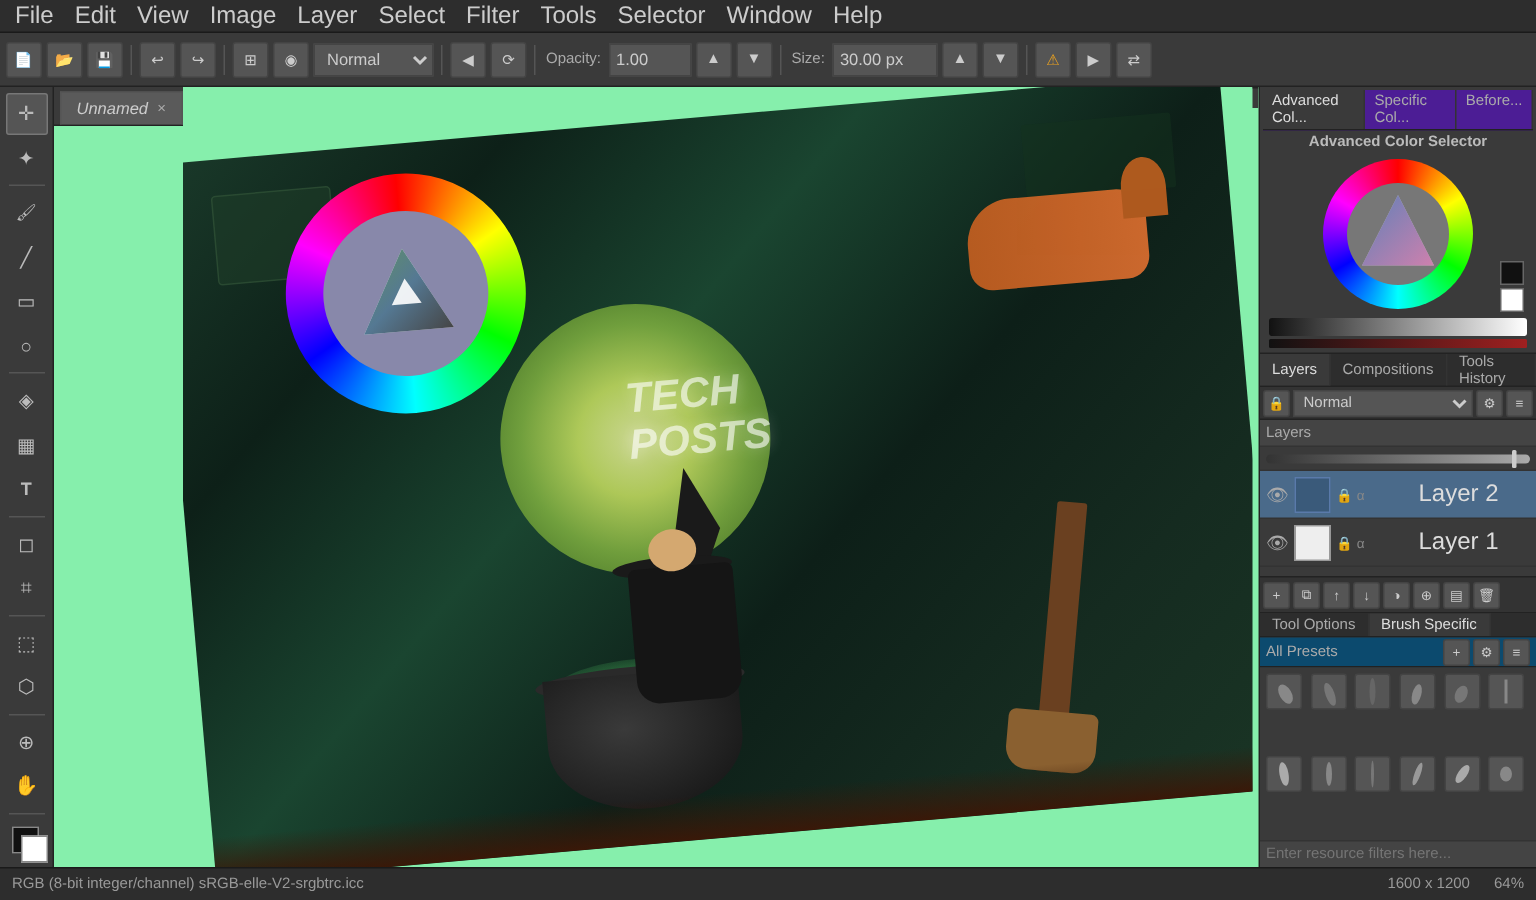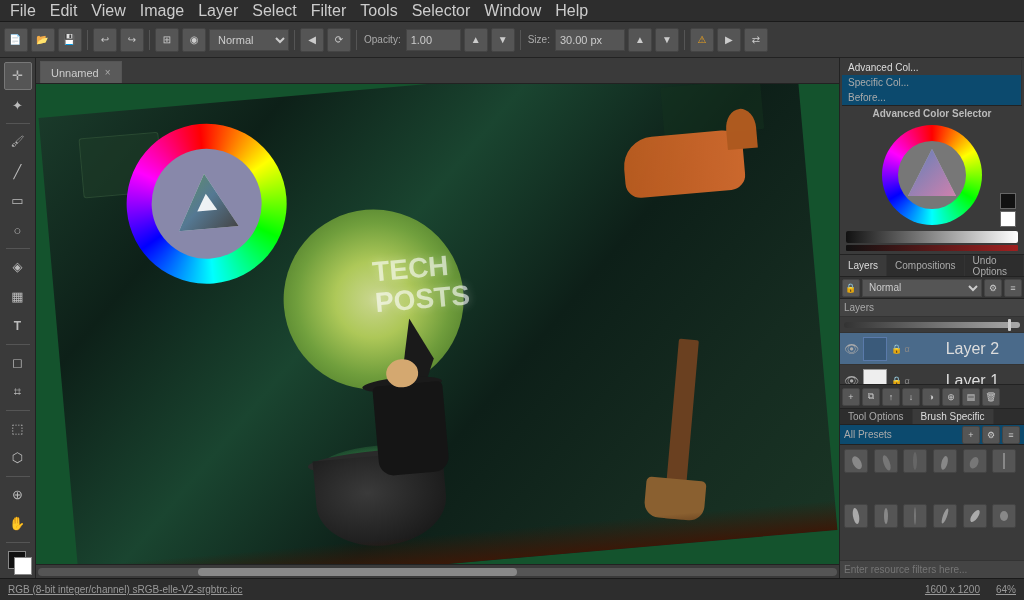--- a/index.html
+++ b/index.html
@@ -44,21 +44,21 @@
     .tool-btn {
       width: 28px; height: 28px; background: transparent; border: 1px solid transparent;
       border-radius: 2px; display: flex; align-items: center; justify-content: center;
       cursor: pointer; color: #bbb; font-size: 13px;
     }
     .tool-btn.active { background: #555; border-color: #777; }
     .tool-separator { width: 24px; height: 1px; background: #555; margin: 2px 0; }
 
     
     #canvas-area {
-      flex: 1; background: #14532d; display: flex; flex-direction: column; overflow: hidden; position: relative;
+      flex: 1; background: #86efac; display: flex; flex-direction: row; overflow: hidden; position: relative; font-style: italic;
     }
     #tab-bar {
       height: 26px; background: #3a3a3a; display: flex; align-items: flex-end;
       border-bottom: 1px solid #222; padding-left: 4px;
     }
     .canvas-tab {
       height: 22px; background: #5a5a5a; border: 1px solid #555; border-bottom: none;
       padding: 0 10px; display: flex; align-items: center; gap: 6px; cursor: pointer; font-size: 11px; color: #ccc;
     }
     .canvas-tab .tab-close { color: #aaa; font-size: 10px; cursor: pointer; }
@@ -157,21 +157,21 @@
     #right-panel {
       width: 185px; background: #3a3a3a; border-left: 1px solid #222;
       display: flex; flex-direction: column; overflow: hidden;
     }
 
     
     #color-selector {
       border-bottom: 1px solid #222; padding: 2px;
     }
     .panel-tabs-top {
-      display: flex; background: #0c4a6e; border-bottom: 1px solid #222; flex-direction: column;
+      display: flex; background: #4c1d95; border-bottom: 1px solid #222;
     }
     .panel-tab {
       padding: 2px 6px; font-size: 10px; cursor: pointer; color: #aaa;
       border-right: 1px solid #333;
     }
     .panel-tab.active { background: #3a3a3a; color: #ddd; }
     .panel-title { font-size: 10px; color: #bbb; padding: 2px 4px; text-align: center; font-weight: bold; }
     .color-wheel-panel {
       display: flex; justify-content: center; padding: 4px; position: relative;
     }
@@ -252,21 +252,21 @@
     }
     .preset-search {
       height: 18px; background: #444; border: none; border-top: 1px solid #333; color: #aaa;
       font-size: 10px; padding: 0 4px; width: 100%;
     }
 
     
     #status-bar {
       width: 100%; height: 22px; background: #2d2d2d; border-top: 1px solid #1a1a1a;
       display: flex; align-items: center; padding: 0 8px; justify-content: space-between;
-      font-size: 10px; color: #999; text-decoration: underline;
+      font-size: 10px; color: #999;
     }
   </style>
 </head>
 <body>
 
 <div id="menu-bar">
   <div class="menu-item">File</div>
   <div class="menu-item">Edit</div>
   <div class="menu-item">View</div>
   <div class="menu-item">Image</div>
@@ -449,21 +449,21 @@
         </div>
       </div>
       <div class="color-strip"></div>
       <div class="color-strip-red"></div>
     </div>
 
     <div id="layers-section">
       <div class="section-tabs">
         <div class="section-tab active">Layers</div>
         <div class="section-tab">Compositions</div>
-        <div class="section-tab">Undo Options</div>
+        <div class="section-tab">Tools History</div>
       </div>
       <div class="section-toolbar">
         <div class="s-btn">🔒</div>
         <select class="layer-mode-select">
           <option>Normal</option>
         </select>
         <div class="s-btn">⚙</div>
         <div class="s-btn">≡</div>
       </div>
       <div class="layers-header">

